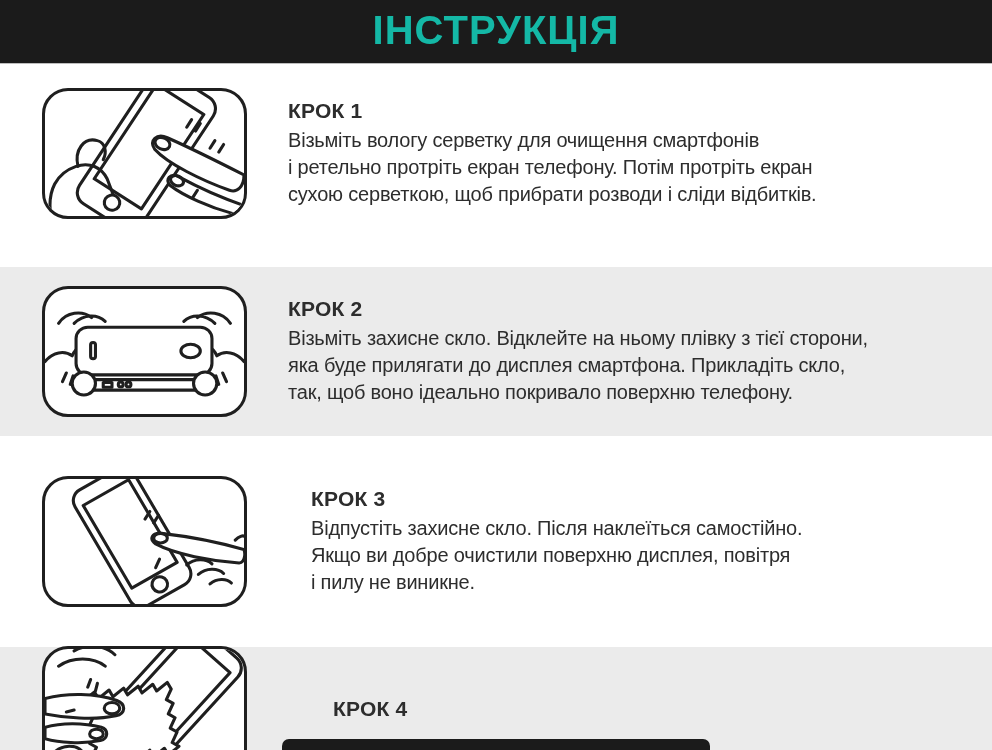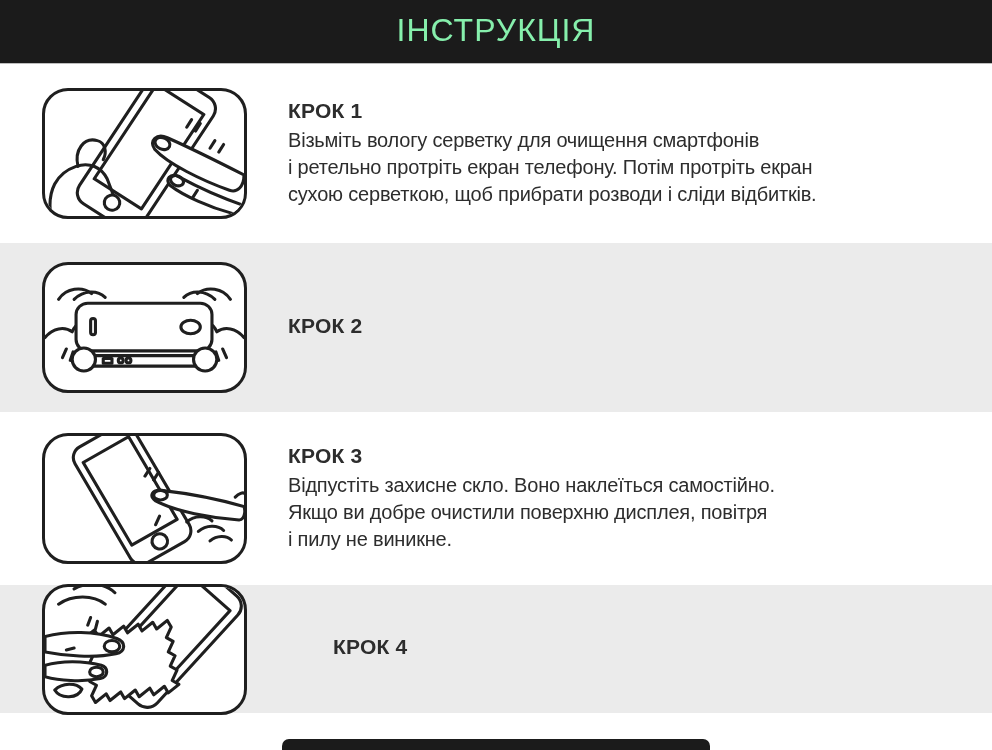--- a/index.html
+++ b/index.html
@@ -12,32 +12,32 @@
   *{margin:0;padding:0;box-sizing:border-box;}
   html,body{width:992px;height:750px;overflow:hidden;}
   body{font-family:"Liberation Sans","DejaVu Sans",sans-serif;background:#fff;position:relative;}
 
   .header{
     height:64px;background:var(--header-bg);
     display:flex;align-items:center;justify-content:center;
     border-bottom:1px solid #bdbdbd;
   }
   .header h1{
-    color:#86efac;font-size:32px;font-weight:400;letter-spacing:1px;line-height:1;
+    color:#14b8a6;font-size:40px;font-weight:700;letter-spacing:1px;line-height:1;
     padding-bottom:4px;
   }
 
   .step{
     display:flex;align-items:center;
     padding-left:42px;
   }
   .step.alt{background:var(--row-alt-bg);}
   .step-1{height:179px;}
-  .step-2{height:169px;}
-  .step-3{height:173px;}
+  .step-2{height:169px;margin-top:24px;}
+  .step-3{height:211px;gap:23px;}
   .step-4{height:128px;gap:45px;}
 
   .illu-box{
     flex:0 0 205px;width:205px;height:131px;
     border:3px solid var(--line);border-radius:26px;
     background:#fff;overflow:hidden;position:relative;
   }
   .illu{position:absolute;left:0;top:0;width:100%;height:100%;}
   .illu path,.illu rect,.illu circle,.illu ellipse{
     stroke:var(--line);stroke-width:3.2;fill:#fff;
@@ -101,41 +101,44 @@
       <rect x="60" y="98" width="9" height="5"></rect>
       <circle cx="78" cy="100" r="2.5"></circle>
       <circle cx="86" cy="100" r="2.5"></circle>
       <circle cx="40" cy="99" r="12"></circle>
       <circle cx="165" cy="99" r="12"></circle>
       <path class="open" d="M22,88 l-4,9 M29,91 l-3,9 M183,88 l4,9 M176,91 l3,9"></path>
     </svg>
   </div>
   <div class="step-text">
     <div class="step-title">КРОК 2</div>
+    <div class="step-body">Візьміть захисне скло. Відклейте на ньому плівку з тієї сторони,
+яка буде прилягати до дисплея смартфона. Прикладіть скло,
+так, щоб воно ідеально покривало поверхню телефону.</div>
   </div>
 </div>
 
 <div class="step step-3">
   <div class="illu-box">
     <svg class="illu" viewBox="0 0 205 131" preserveAspectRatio="none">
       <g transform="rotate(-30 88 62)">
         <rect x="55" y="-8" width="70" height="140" rx="13"></rect>
         <rect x="63" y="8" width="54" height="100"></rect>
         <circle cx="90" cy="119" r="8"></circle>
       </g>
       <path d="M205,74 C178,66 146,60 120,57 C110,56 107,63 114,68 C134,79 172,86 200,88 C205,88 207,80 205,74 Z"></path>
       <ellipse class="open" cx="119" cy="62" rx="7" ry="5"></ellipse>
       <path class="open" d="M146,90 C154,83 166,83 172,89 M158,100 C166,93 178,93 184,99 M170,110 C177,104 187,104 192,109"></path>
       <path class="open" d="M196,64 C200,60 204,59 205,60"></path>
       <path class="open" d="M103,42 l5,-8 M112,46 l5,-8 M118,84 l-4,9"></path>
     </svg>
   </div>
   <div class="step-text">
     <div class="step-title">КРОК 3</div>
-    <div class="step-body">Відпустіть захисне скло. Воно наклеїться самостійно.
+    <div class="step-body">Відпустіть захисне скло. Після наклеїться самостійно.
 Якщо ви добре очистили поверхню дисплея, повітря
 і пилу не виникне.</div>
   </div>
 </div>
 
 <div class="step step-4 alt">
   <div class="illu-box">
     <svg class="illu" viewBox="0 0 205 131" preserveAspectRatio="none">
       <g transform="rotate(42 115 55)">
         <rect x="84" y="-34" width="76" height="152" rx="14"></rect>

